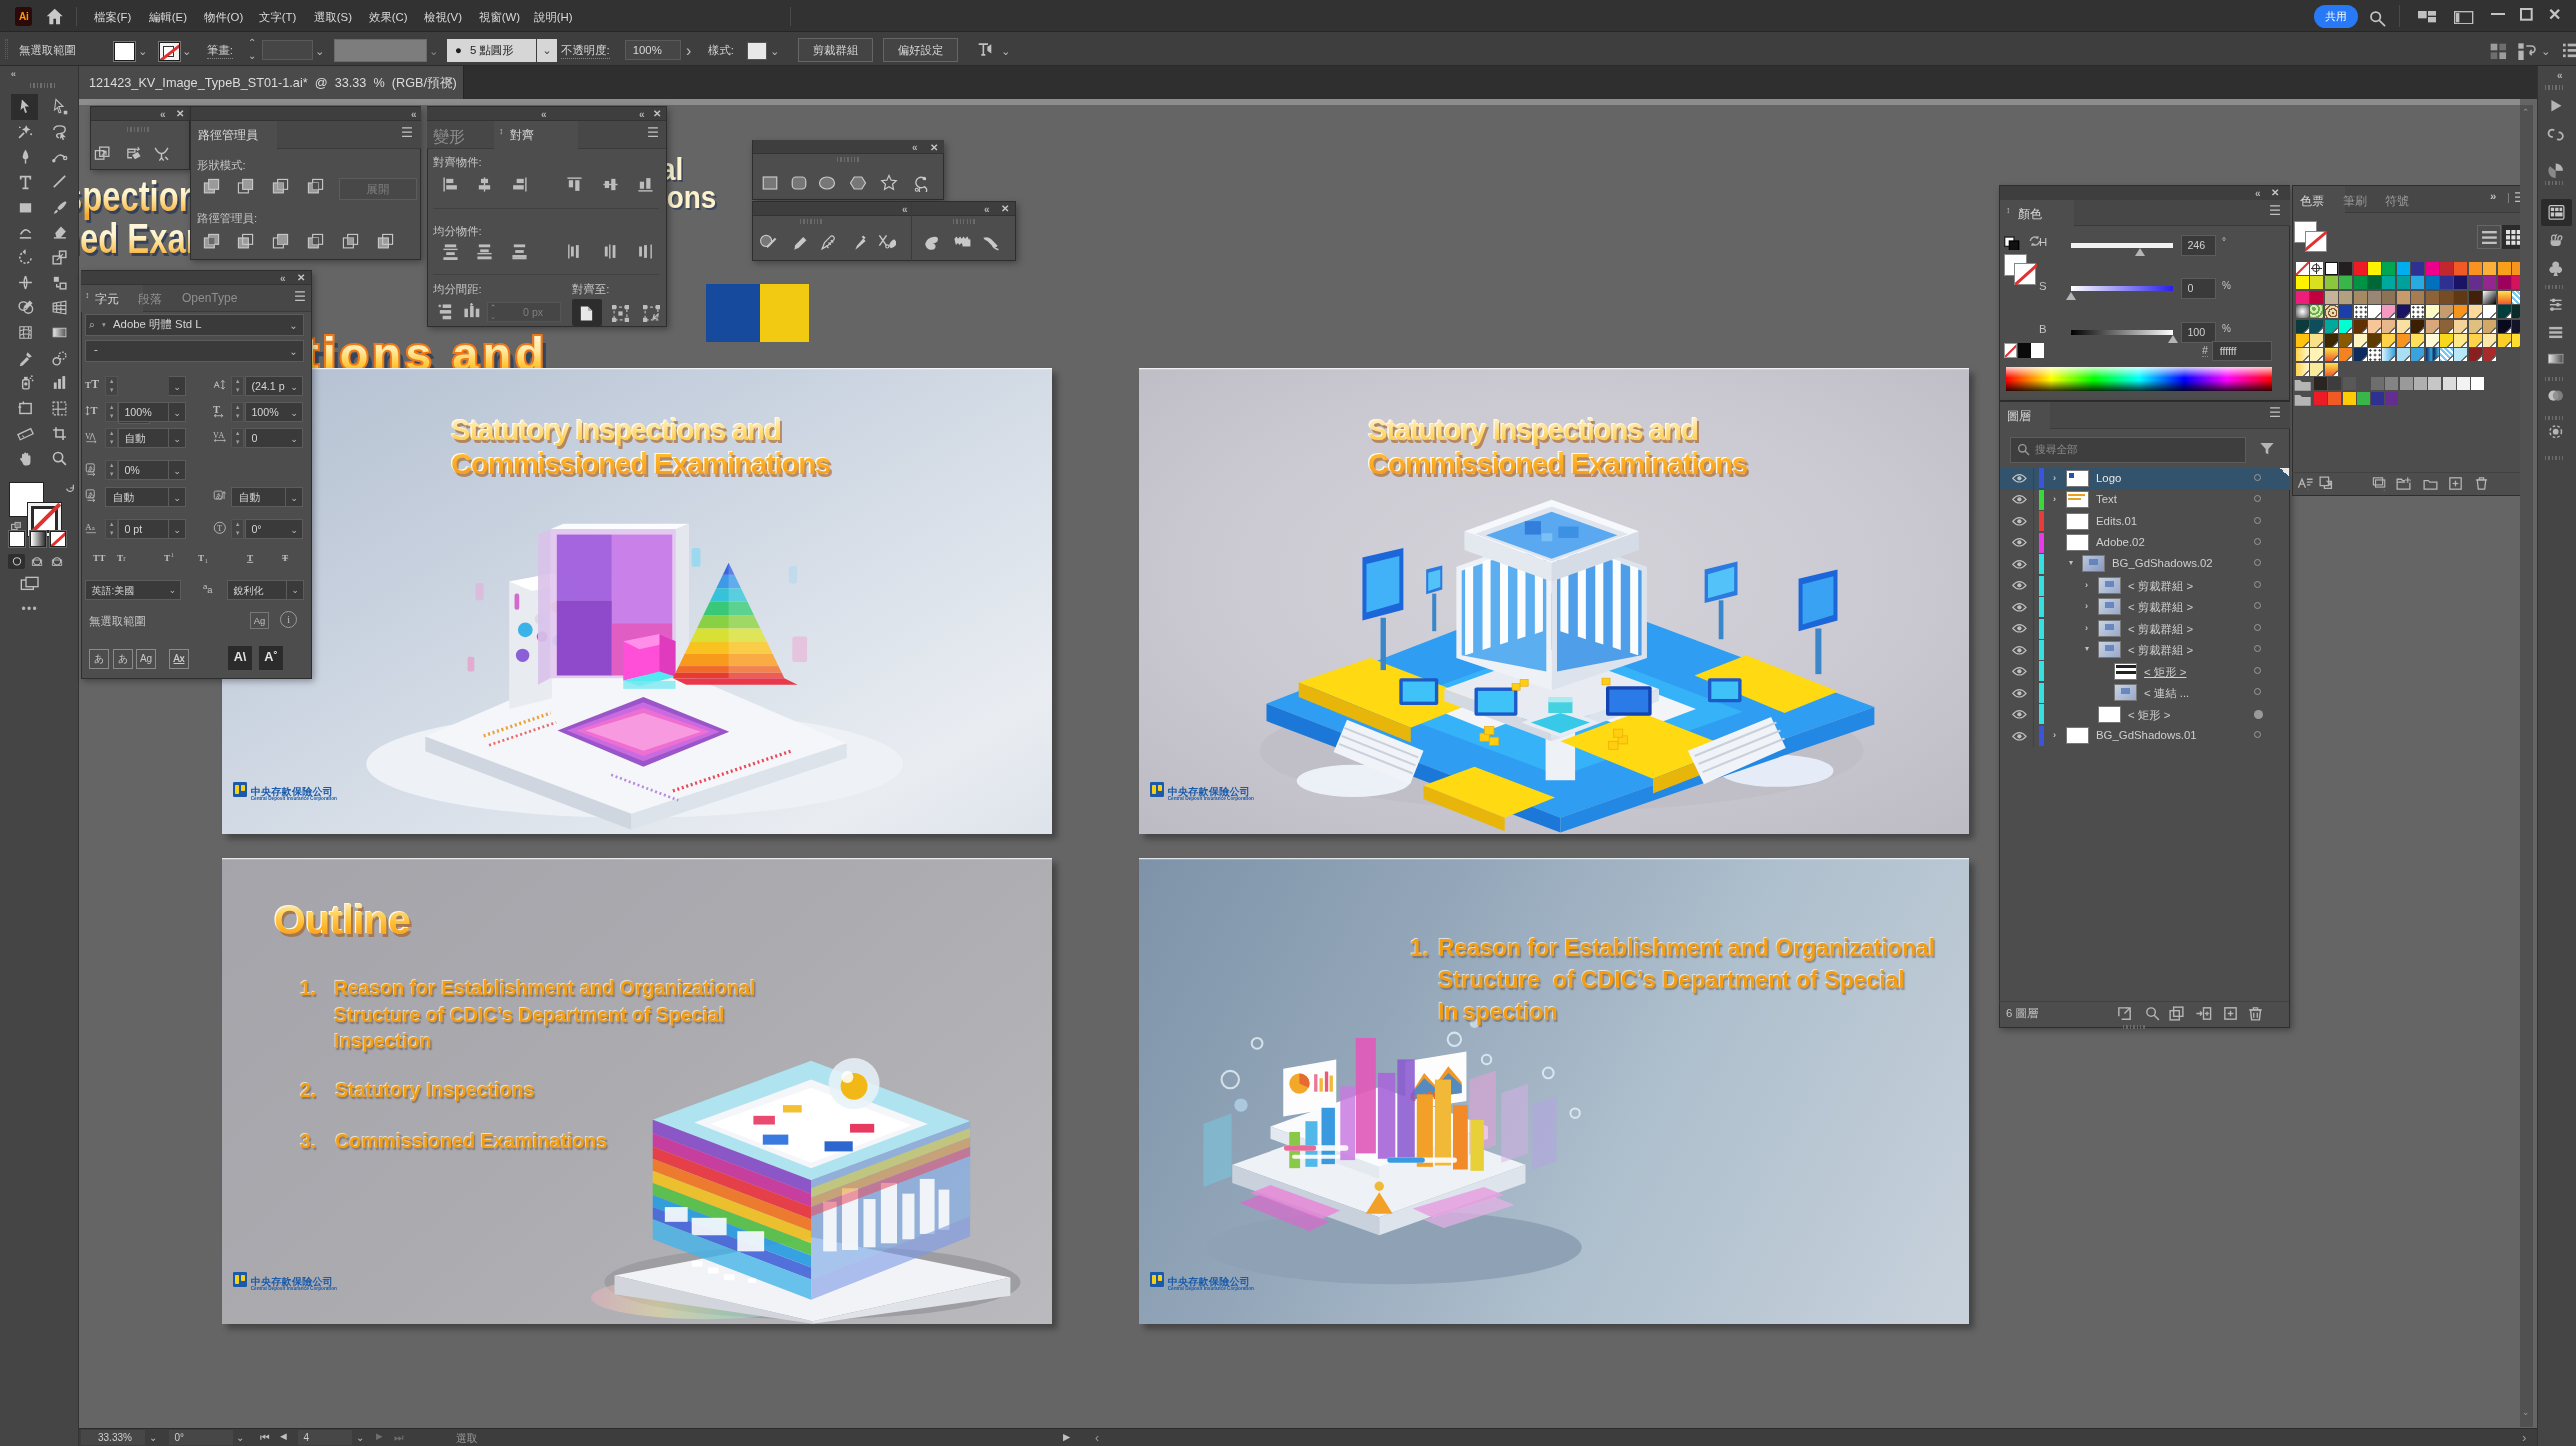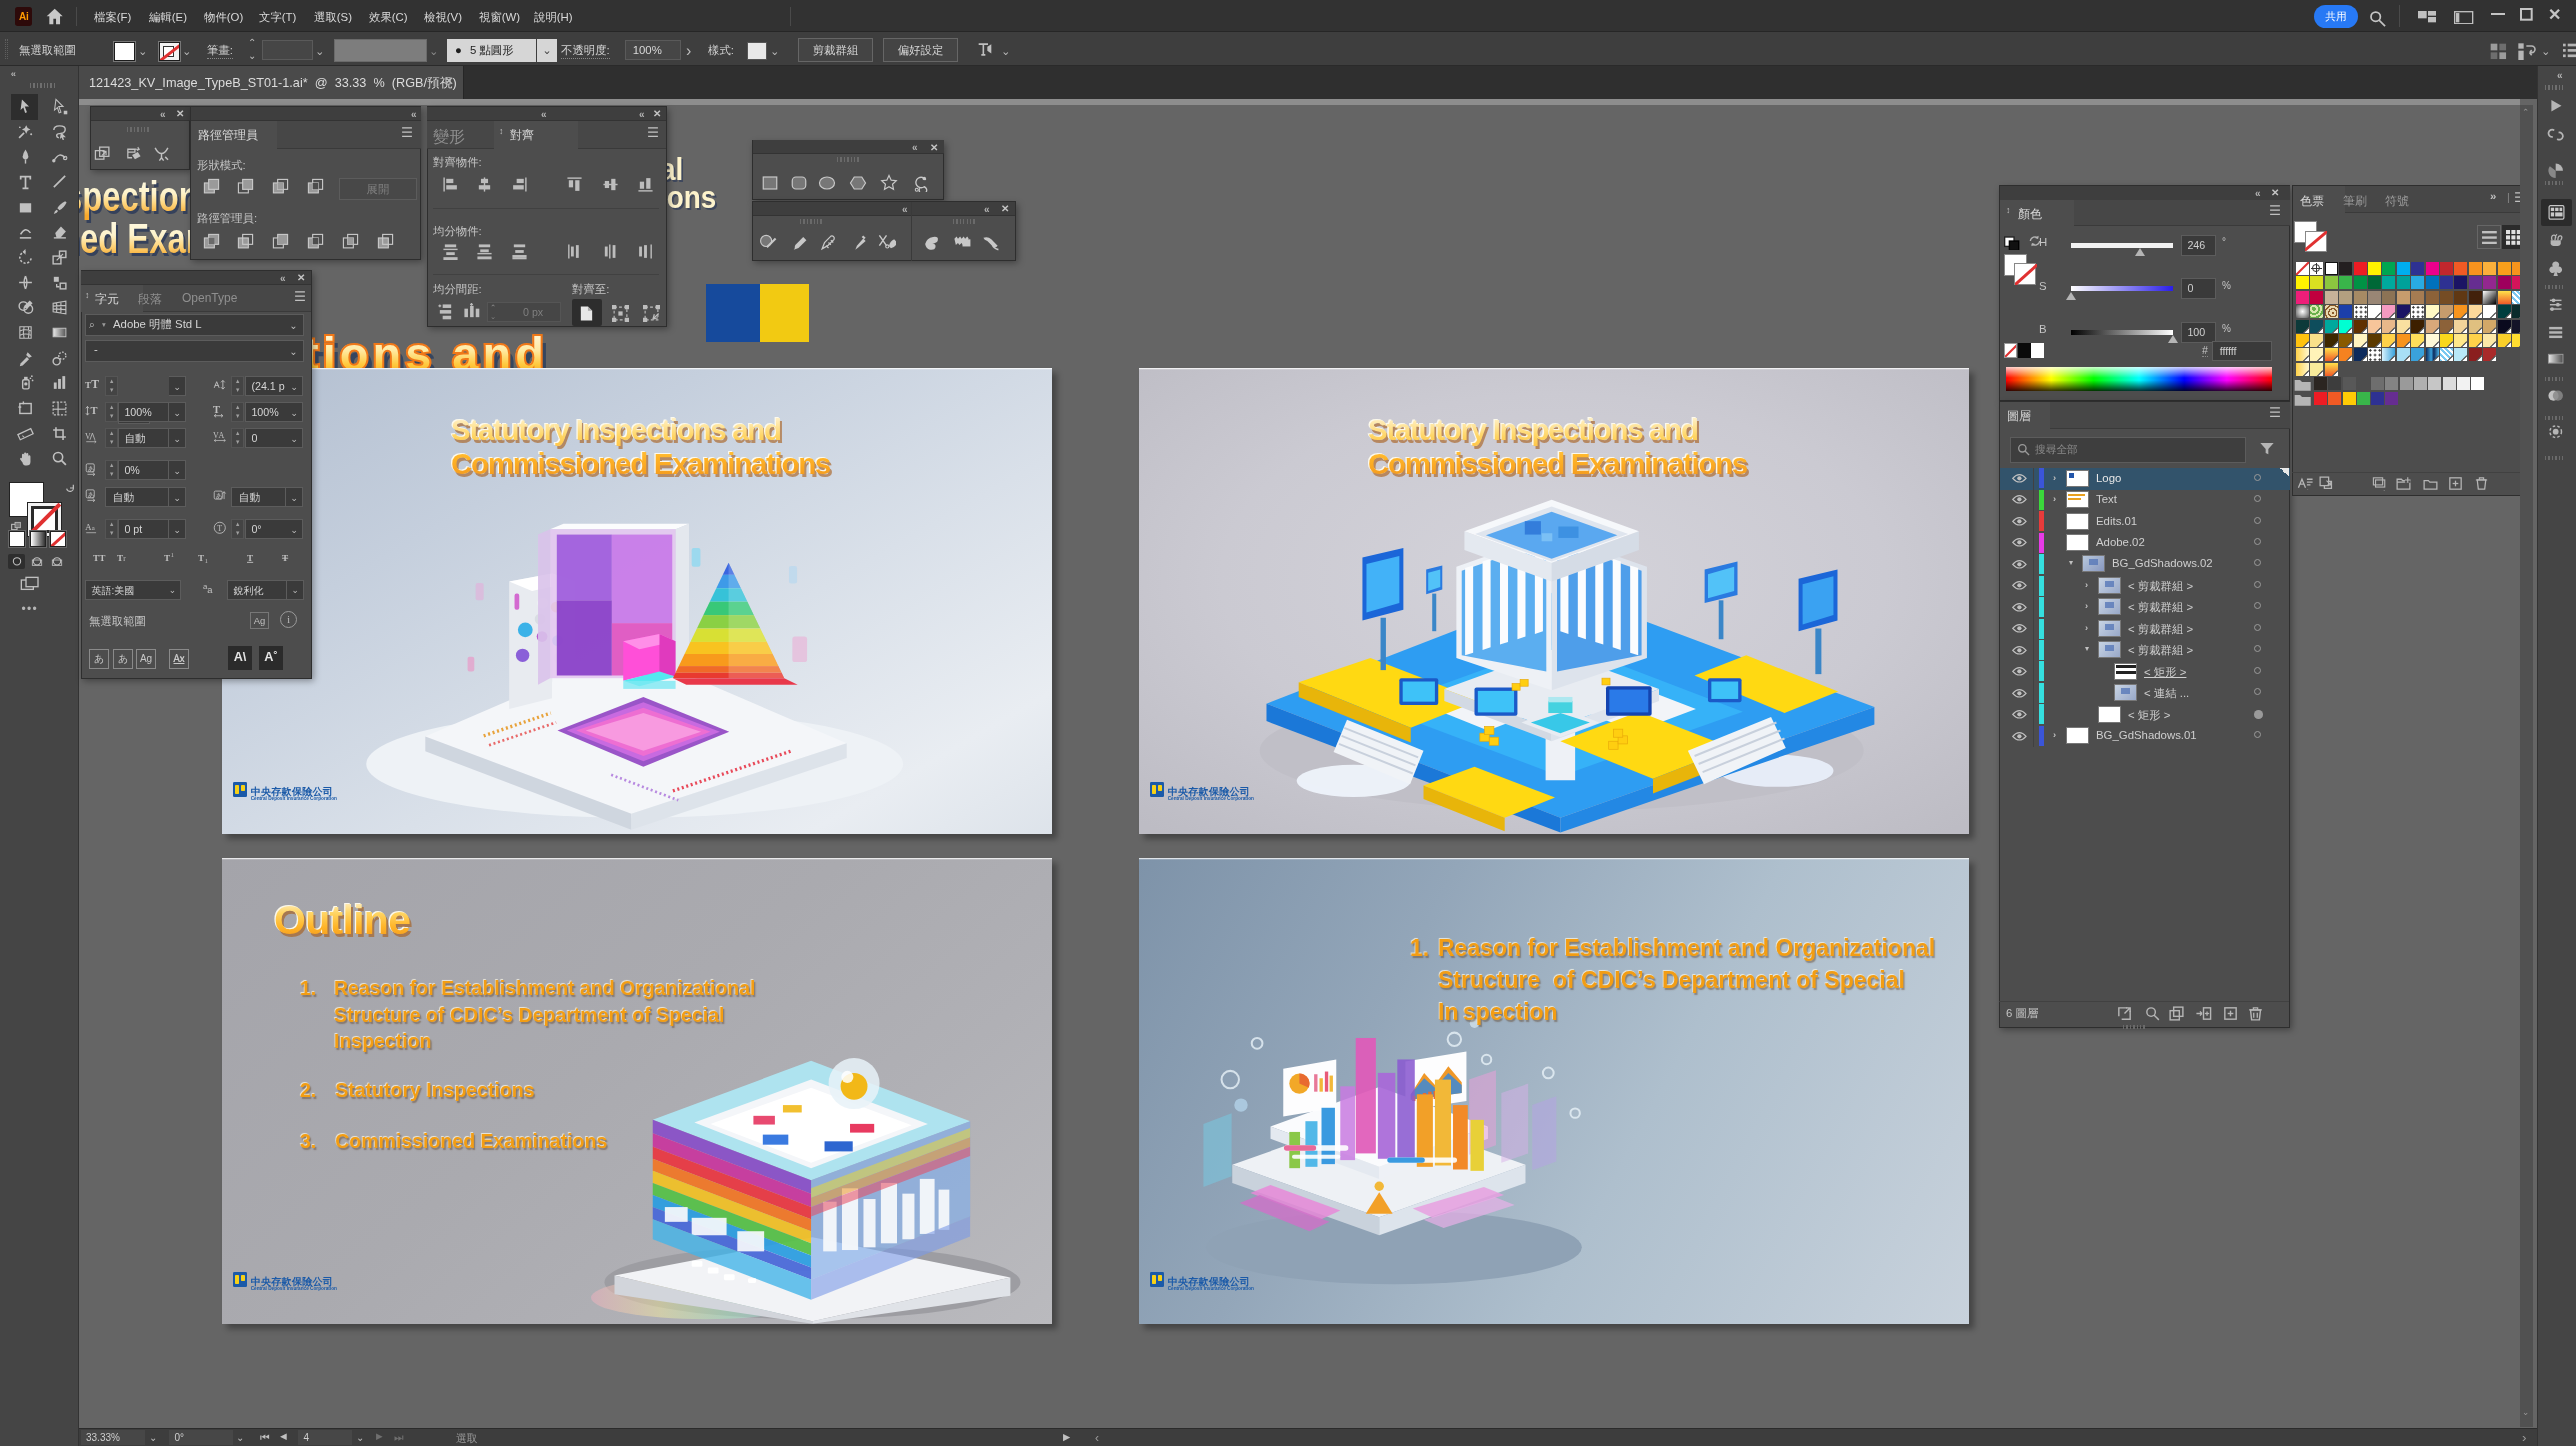--- a/index.html
+++ b/index.html
@@ -1805,21 +1805,21 @@
 <div class="abs" style="left:2545px;top:181px;width:20px;height:4px;background:repeating-linear-gradient(90deg,#6a6a6a 0 1.3px,transparent 1.3px 3.4px);"></div>
 <div class="abs" style="left:2545px;top:285px;width:20px;height:4px;background:repeating-linear-gradient(90deg,#6a6a6a 0 1.3px,transparent 1.3px 3.4px);"></div>
 <div class="abs" style="left:2545px;top:377px;width:20px;height:4px;background:repeating-linear-gradient(90deg,#6a6a6a 0 1.3px,transparent 1.3px 3.4px);"></div>
 <div class="abs" style="left:2545px;top:416px;width:20px;height:4px;background:repeating-linear-gradient(90deg,#6a6a6a 0 1.3px,transparent 1.3px 3.4px);"></div>
 <div class="abs" style="left:2545px;top:456px;width:20px;height:4px;background:repeating-linear-gradient(90deg,#6a6a6a 0 1.3px,transparent 1.3px 3.4px);"></div>
 <div class="abs" style="left:2520px;top:105px;width:12.7px;height:1322px;background:#515151;"></div>
 <div class="abs" style="left:2522px;top:107px;color:#999;font-size:8.7px;">⌃</div>
 <div class="abs" style="left:2522px;top:1407px;color:#999;font-size:8.7px;">⌄</div>
 <div class="abs" style="left:79px;top:1428px;width:2458px;height:19.5px;background:#3d3d3d;border-top:0.7px solid #2b2b2b;"></div>
 <div class="abs" style="left:81px;top:1430px;width:64px;height:15.4px;background:#474747;">
-    <div style="color:#d0d0d0;font-size:10px;margin:2px 0 0 5px;">33.33%</div>
+    <div style="color:#d0d0d0;font-size:10px;margin:2px 0 0 17px;">33.33%</div>
   </div>
 <div class="abs" style="left:149px;top:1432px;font-size:10px;color:#bdbdbd;white-space:nowrap;">⌄</div>
 <div class="abs" style="left:169px;top:1430px;width:64px;height:15.4px;background:#474747;">
     <div style="color:#d0d0d0;font-size:10px;margin:2px 0 0 5.4px;">0°</div>
   </div>
 <div class="abs" style="left:236px;top:1432px;font-size:10px;color:#bdbdbd;white-space:nowrap;">⌄</div>
 <div class="abs" style="left:260px;top:1431px;font-size:10.7px;color:#c0c0c0;white-space:nowrap;">⏮</div>
 <div class="abs" style="left:280px;top:1431px;font-size:8.7px;color:#c0c0c0;white-space:nowrap;">◀</div>
 <div class="abs" style="left:298px;top:1430px;width:54px;height:15.4px;background:#474747;">
     <div style="color:#d0d0d0;font-size:10px;margin:2px 0 0 5.4px;">4</div>

